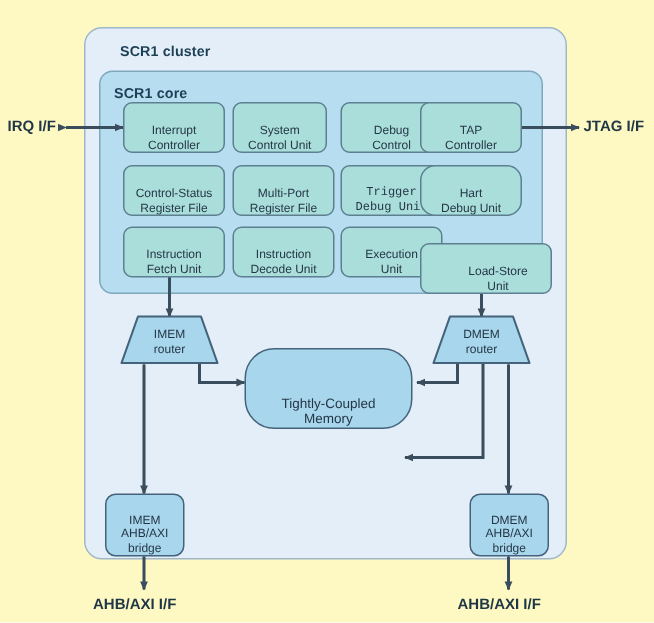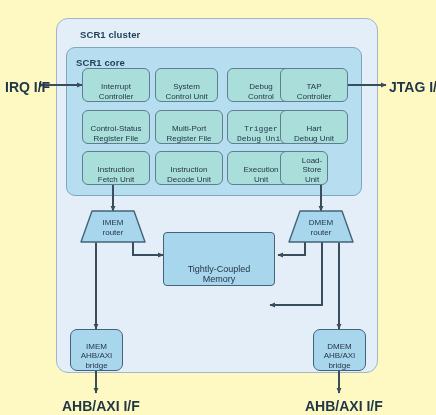--- a/index.html
+++ b/index.html
@@ -56,21 +56,21 @@
   .blk-core {
     background: #a9dedb;
     border: 1px solid #5d7f8f;
     border-radius: 6px;
     font-size: 8px;
   }
   
   .blk-mem {
     background: #a8d6ec;
     border: 1px solid #44637a;
-    border-radius: 4px;
+    border-radius: 20px;
     font-size: 9px;
   }
   .blk-bridge {
     background: #a8d6ec;
     border: 1px solid #44637a;
     border-radius: 7px;
     font-size: 8px;
   }
   
   .router {
@@ -97,21 +97,21 @@
   }
   .router svg {
     position: absolute;
     left: 0;
     top: 0;
     z-index: 1;
   }
   
   .iflabel {
     position: absolute;
-    font-size: 14px;
+    font-size: 10px;
     font-weight: bold;
     color: #1f3646;
     white-space: nowrap;
   }
   .line2 { display: block; }
 </style>
 </head>
 <body>
 
 <div id="root">
@@ -187,41 +187,41 @@
   <div class="node blk-core" style="left:155px; top:110px; width:68px; height:34px;">
     <span>Multi-Port</span>
     <span class="line2">Register File</span>
   </div>
 
   <div class="node blk-core" style="left:227px; top:110px; width:68px; height:34px;font-family:Liberation Mono, monospace;">
     <span>Trigger</span>
     <span class="line2">Debug Unit</span>
   </div>
 
-  <div class="node blk-core" style="left:280px; top:110px; width:68px; height:34px;">
+  <div class="node blk-core" style="left:280px; top:110px; width:68px; height:34px;border-radius:10px;">
     <span>Hart</span>
     <span class="line2">Debug Unit</span>
   </div>
 
   <div class="node blk-core" style="left:82px; top:151px; width:68px; height:34px;">
     <span>Instruction</span>
     <span class="line2">Fetch Unit</span>
   </div>
 
   <div class="node blk-core" style="left:155px; top:151px; width:68px; height:34px;">
     <span>Instruction</span>
     <span class="line2">Decode Unit</span>
   </div>
 
   <div class="node blk-core" style="left:227px; top:151px; width:68px; height:34px;">
     <span>Execution</span>
     <span class="line2">Unit</span>
   </div>
 
-  <div class="node blk-core" style="left:280px; top:151px; width:48px; height:34px;padding-left:16px;">
+  <div class="node blk-core" style="left:280px; top:162px; width:88px; height:34px;padding-left:16px;">
     <span>Load-Store</span>
     <span class="line2">Unit</span>
   </div>
 
   <div class="router" style="left:80px; top:210px; width:66px; height:33px;">
     <svg width="66" height="33" viewBox="0 0 66 33">
       <path d="M12,1 L54,1 L65,32 L1,32 Z" fill="#a8d6ec" stroke="#44637a" stroke-width="1.4" stroke-linejoin="round"></path>
     </svg>
     <div class="rtxt">
       <span>IMEM</span>

